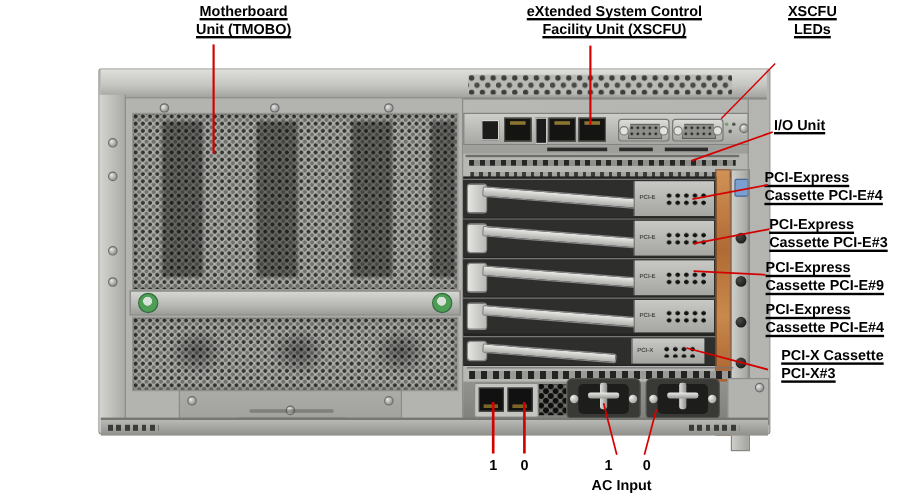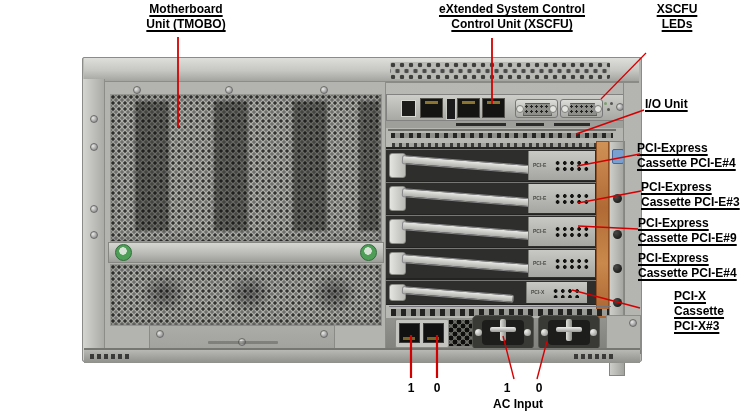--- a/index.html
+++ b/index.html
@@ -298,28 +298,28 @@
     <line x1="640" y1="154" x2="577" y2="166" stroke="#d40000" stroke-width="1.5"></line>
     <line x1="641" y1="191" x2="578" y2="203" stroke="#d40000" stroke-width="1.5"></line>
     <line x1="638" y1="229" x2="578" y2="226" stroke="#d40000" stroke-width="1.5"></line>
     <line x1="640" y1="308" x2="572" y2="290" stroke="#d40000" stroke-width="1.5"></line>
     <line x1="411" y1="335" x2="411" y2="378" stroke="#d40000" stroke-width="2.2"></line>
     <line x1="437" y1="335" x2="437" y2="378" stroke="#d40000" stroke-width="2.2"></line>
     <line x1="503" y1="336" x2="514" y2="379" stroke="#d40000" stroke-width="1.4"></line>
     <line x1="547" y1="341" x2="537" y2="379" stroke="#d40000" stroke-width="1.4"></line>
   </svg>
 
-  <div class="callout center" style="left:107px;top:2px;width:158px;">
+  <div class="callout center" style="left:124px;top:2px;width:158px;">
     <span class="ln">Motherboard</span>
     <span class="ln">Unit (TMOBO)</span>
   </div>
 
   <div class="callout center" style="left:402px;top:2px;width:220px;">
     <span class="ln">eXtended System Control</span>
-    <span class="ln">Control Unit (XSCFU)</span>
+    <span class="ln">Facility Unit (XSCFU)</span>
   </div>
 
   <div class="callout center" style="left:635px;top:2px;width:84px;">
     <span class="ln">XSCFU</span>
     <span class="ln">LEDs</span>
   </div>
 
   <div class="callout" style="left:645px;top:97px;">
     <span class="ln">I/O Unit</span>
   </div>
@@ -337,21 +337,21 @@
   <div class="callout" style="left:638px;top:216px;">
     <span class="ln">PCI-Express</span>
     <span class="ln">Cassette PCI-E#9</span>
   </div>
 
   <div class="callout" style="left:638px;top:251px;">
     <span class="ln">PCI-Express</span>
     <span class="ln">Cassette PCI-E#4</span>
   </div>
 
-  <div class="callout" style="left:674px;top:289px;">
+  <div class="callout" style="left:651px;top:289px;">
     <span class="ln">PCI-X Cassette</span>
     <span class="ln">PCI-X#3</span>
   </div>
 
   <div class="plain center" style="left:404px;top:381px;width:14px;">1</div>
   <div class="plain center" style="left:430px;top:381px;width:14px;">0</div>
   <div class="plain center" style="left:384px;top:397px;width:68px;margin-top:28px;">Ethernet</div>
 
   <div class="plain center" style="left:500px;top:381px;width:14px;">1</div>
   <div class="plain center" style="left:532px;top:381px;width:14px;">0</div>

